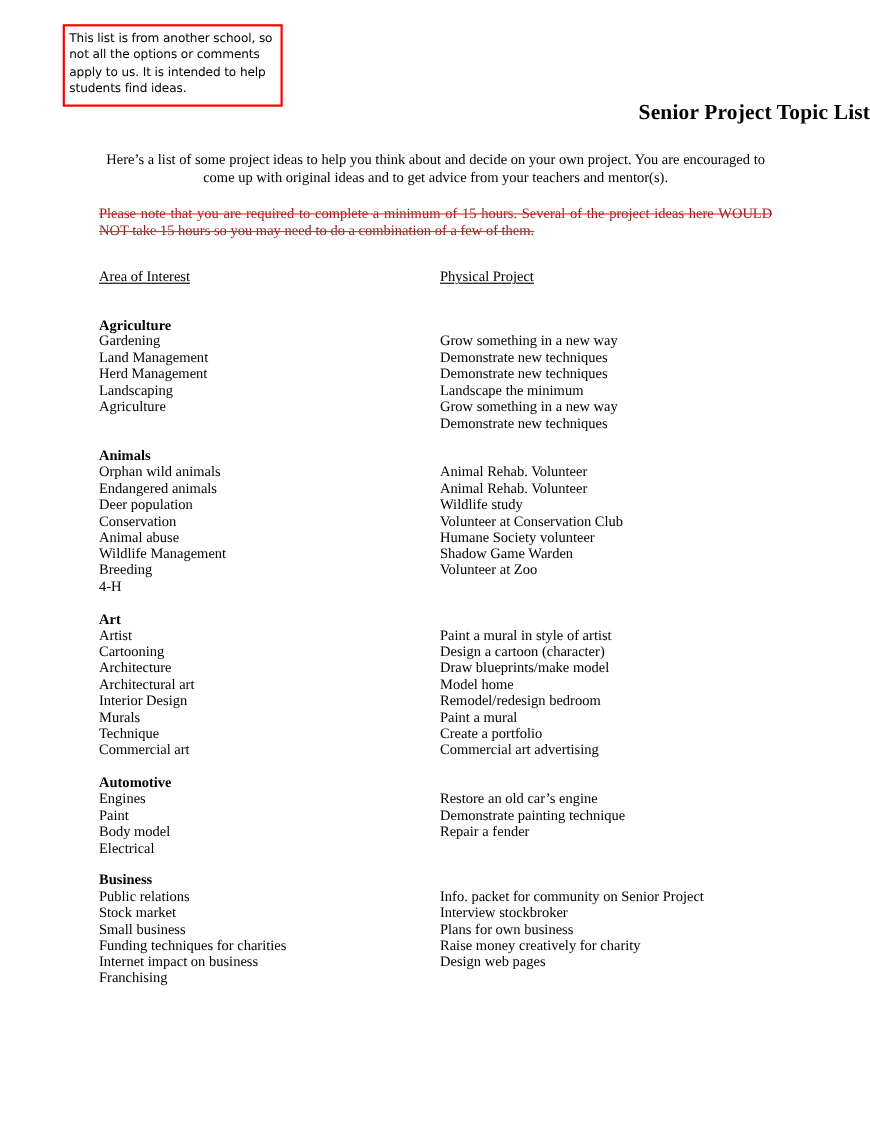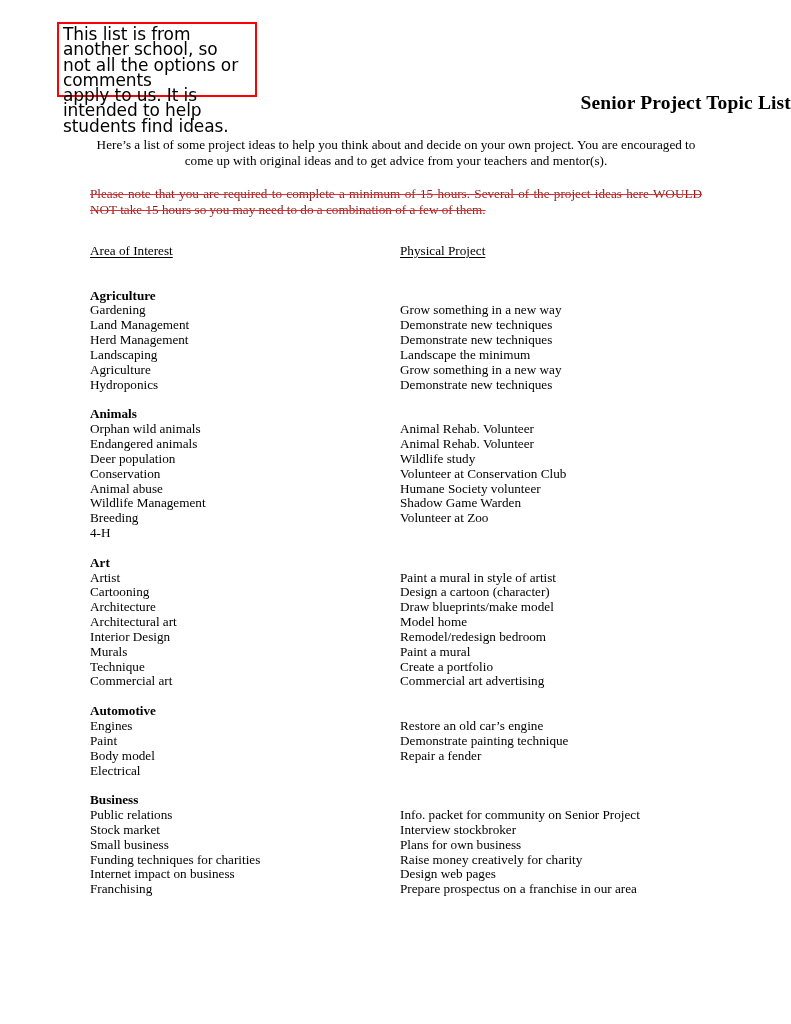--- a/index.html
+++ b/index.html
@@ -27,21 +27,21 @@
     position: absolute;
     left: 57px;
     top: 22px;
     width: 200px;
     height: 75px;
     box-sizing: border-box;
     border: 2px solid #ff0000;
     background: #ffffff;
     padding: 3px 4px 0 4px;
     font-family: "DejaVu Sans", "Liberation Sans", sans-serif;
-    font-size: 17px;
+    font-size: 11px;
     line-height: 15.3px;
     color: #000000;
     letter-spacing: -0.1px;
   }
   .callout p {
     margin: 0;
   }
 
   
   .doc-title {
@@ -162,21 +162,20 @@
       </div>
       <div class="row">
         <span class="col-l">Landscaping</span>
         <span class="col-r">Landscape the minimum</span>
       </div>
       <div class="row">
         <span class="col-l">Agriculture</span>
         <span class="col-r">Grow something in a new way</span>
       </div>
       <div class="row">
-        <span class="col-l">Hydroponics</span>
         <span class="col-r">Demonstrate new techniques</span>
       </div>
       <div class="spacer"></div>
       <div class="row category">
         <span class="col-l">Animals</span>
         <span class="col-r"></span>
       </div>
       <div class="row">
         <span class="col-l">Orphan wild animals</span>
         <span class="col-r">Animal Rehab. Volunteer</span>
@@ -287,17 +286,16 @@
       <div class="row">
         <span class="col-l">Funding techniques for charities</span>
         <span class="col-r">Raise money creatively for charity</span>
       </div>
       <div class="row">
         <span class="col-l">Internet impact on business</span>
         <span class="col-r">Design web pages</span>
       </div>
       <div class="row">
         <span class="col-l">Franchising</span>
-        <span class="col-r">Prepare prospectus on a franchise in our area</span>
       </div>
     </div>
 
 </div>
 
 </body></html>

